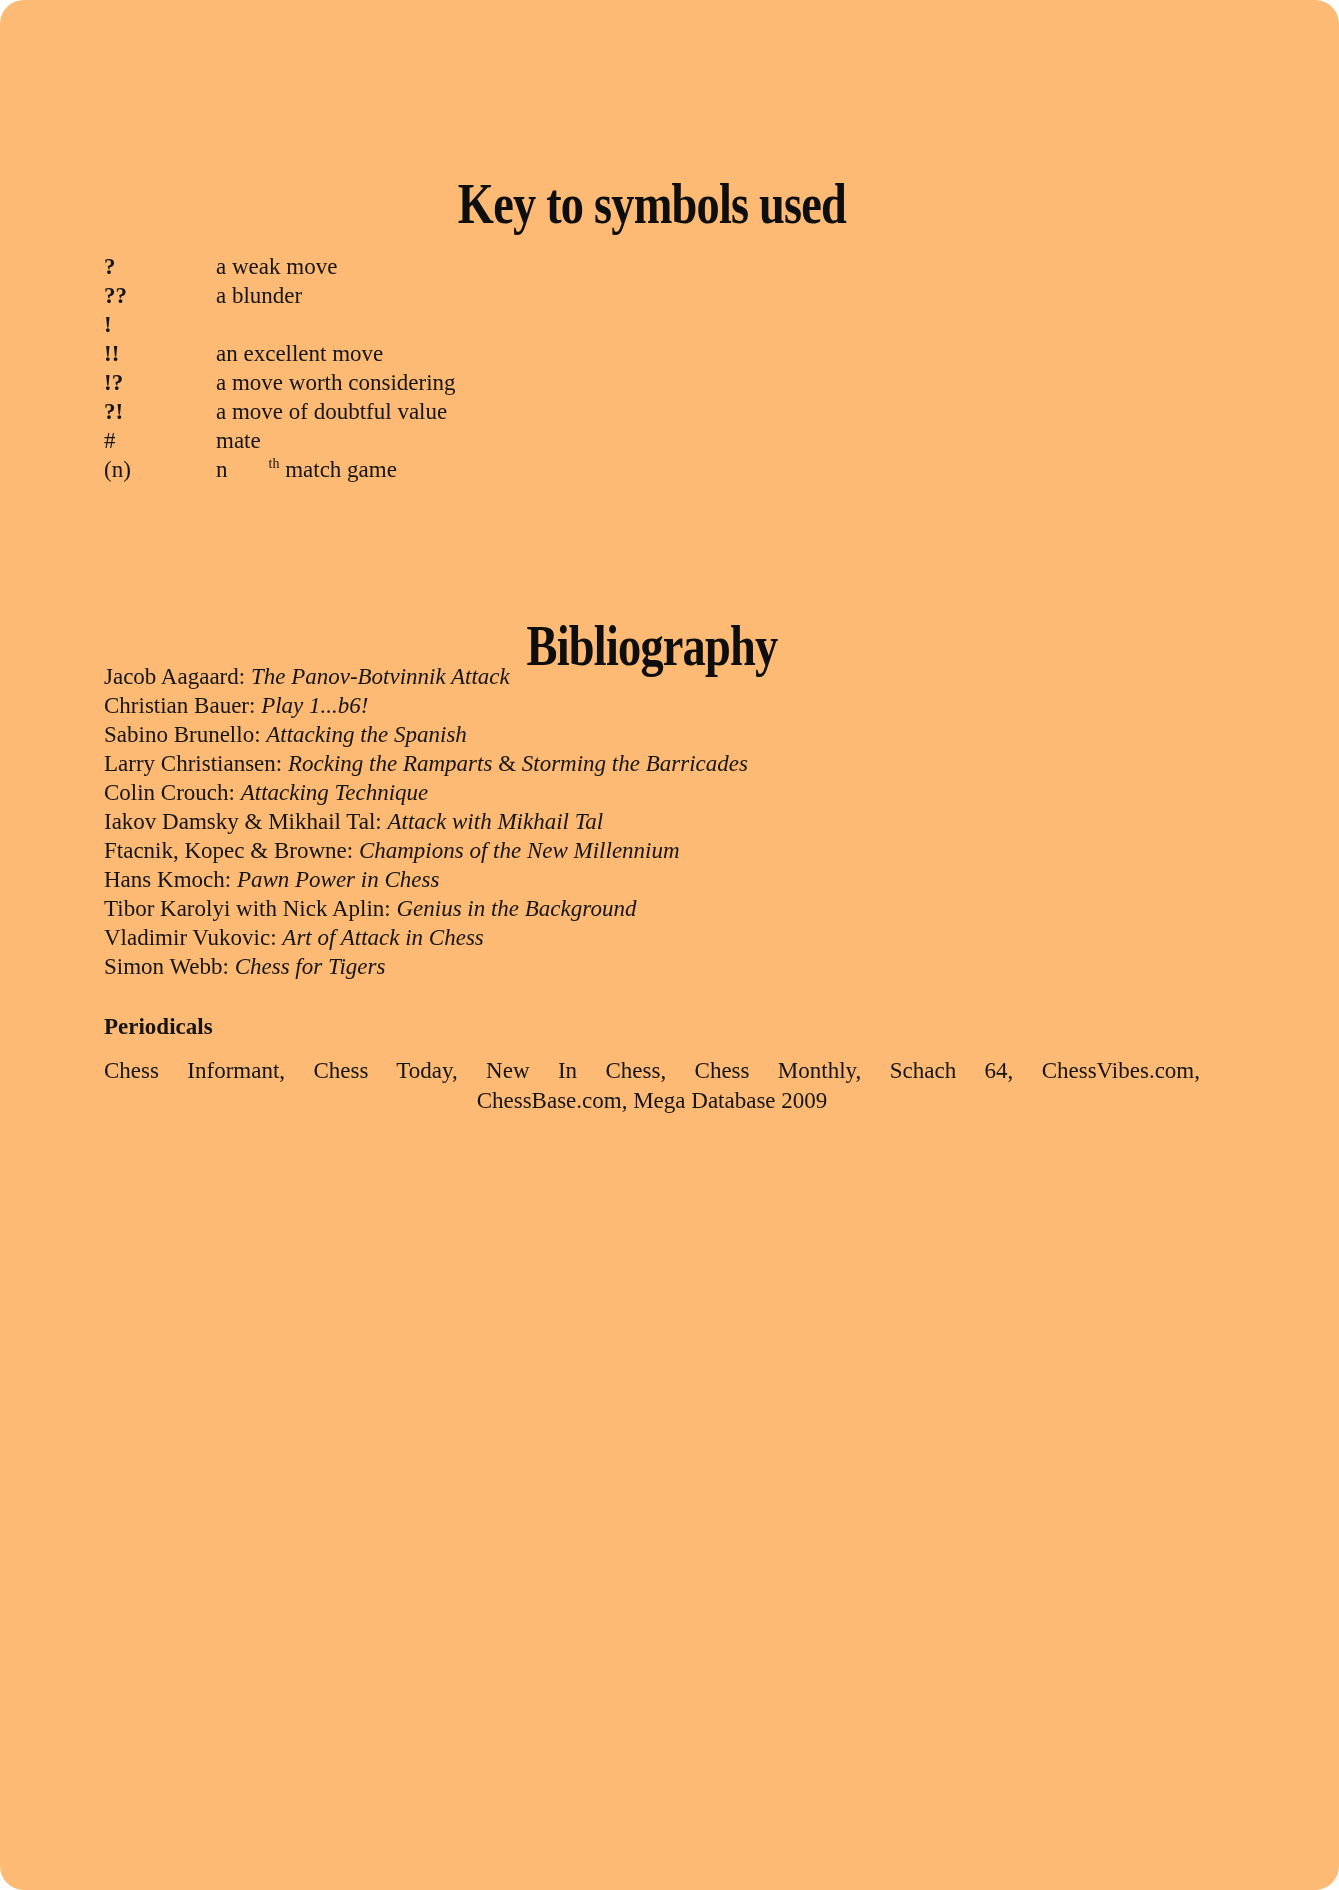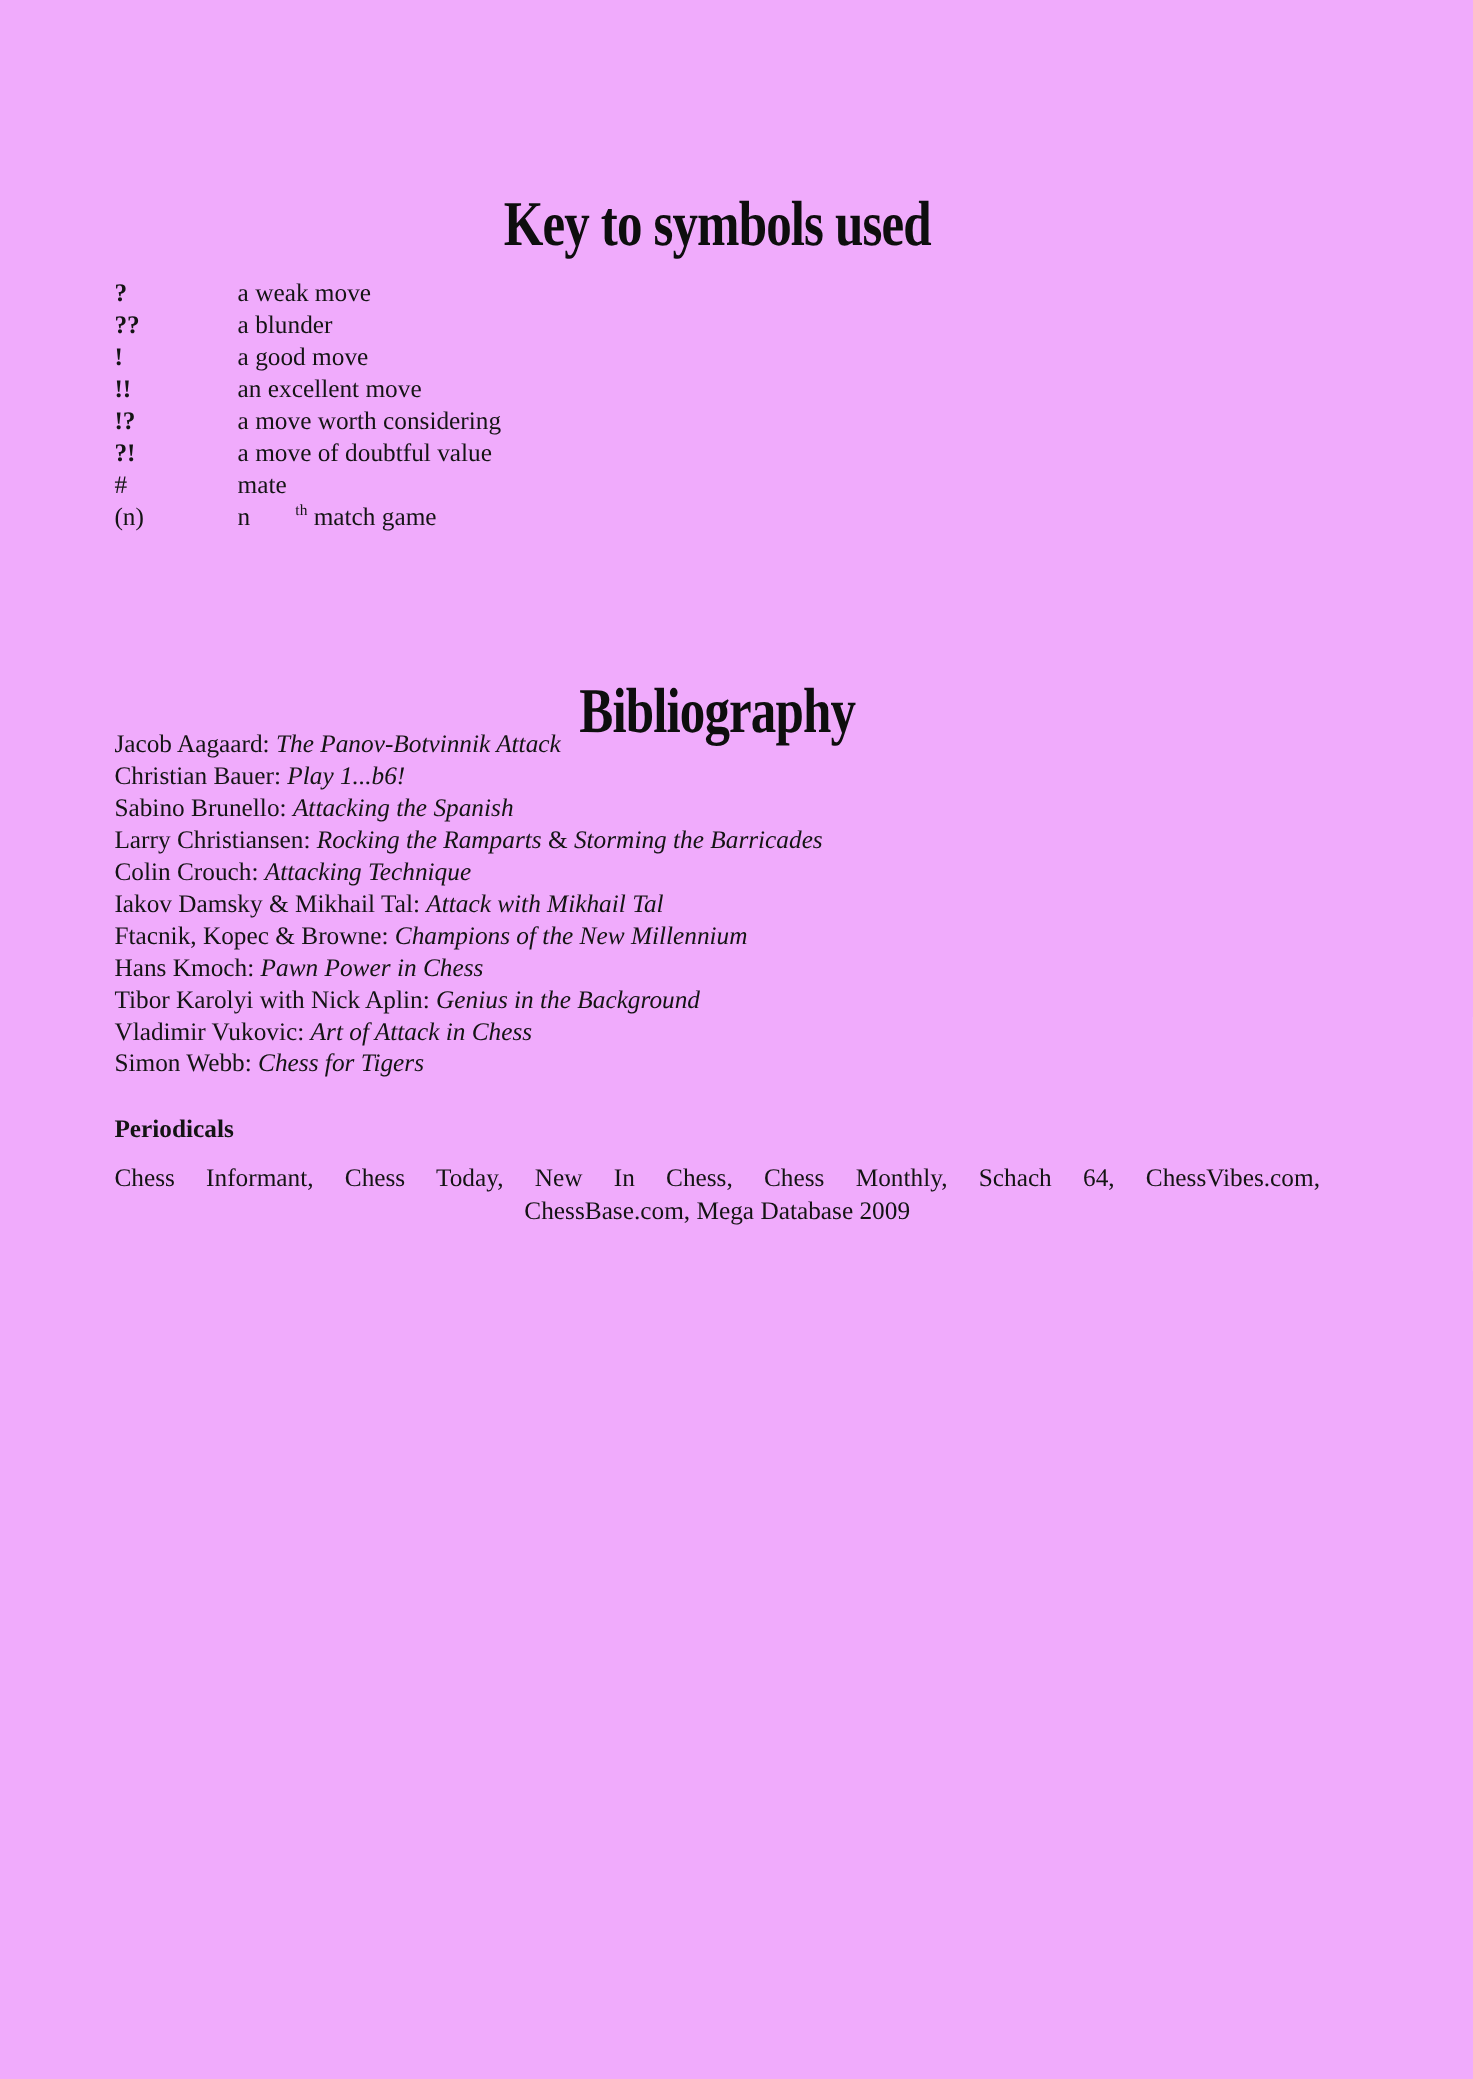--- a/index.html
+++ b/index.html
@@ -6,21 +6,22 @@
   body {
     width: 1339px; height: 1890px;
     background: #ffffff;
     font-family: "Liberation Serif", serif;
     color: #141414;
     position: relative;
     overflow: hidden;
   }
   .page {
     position: absolute; inset: 0;
-    background: #f0abfc;
+    background: #fdba74;
+    border-radius: 24px;
   }
   .content {
     position: absolute;
     left: 104px;
     width: 1096px;
   }
   
   .display-title {
     position: absolute;
     left: 104px; width: 1096px;
@@ -96,21 +97,20 @@
       <div class="sym-row">
         <span class="sym bold">?</span>
         <span class="meaning">a weak move</span>
       </div>
       <div class="sym-row">
         <span class="sym bold">??</span>
         <span class="meaning">a blunder</span>
       </div>
       <div class="sym-row">
         <span class="sym bold">!</span>
-        <span class="meaning">a good move</span>
       </div>
       <div class="sym-row">
         <span class="sym bold">!!</span>
         <span class="meaning">an excellent move</span>
       </div>
       <div class="sym-row">
         <span class="sym bold">!?</span>
         <span class="meaning">a move worth considering</span>
       </div>
       <div class="sym-row">

